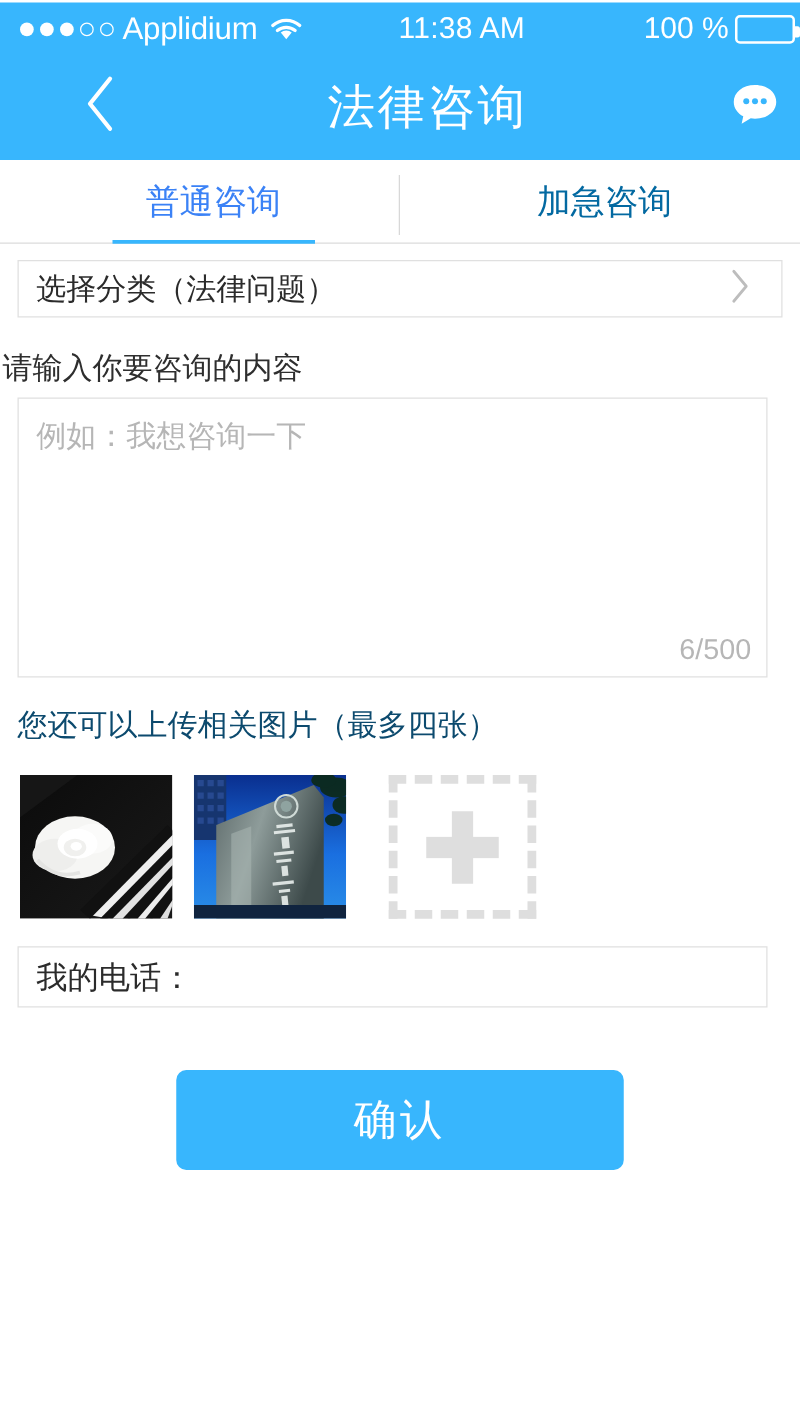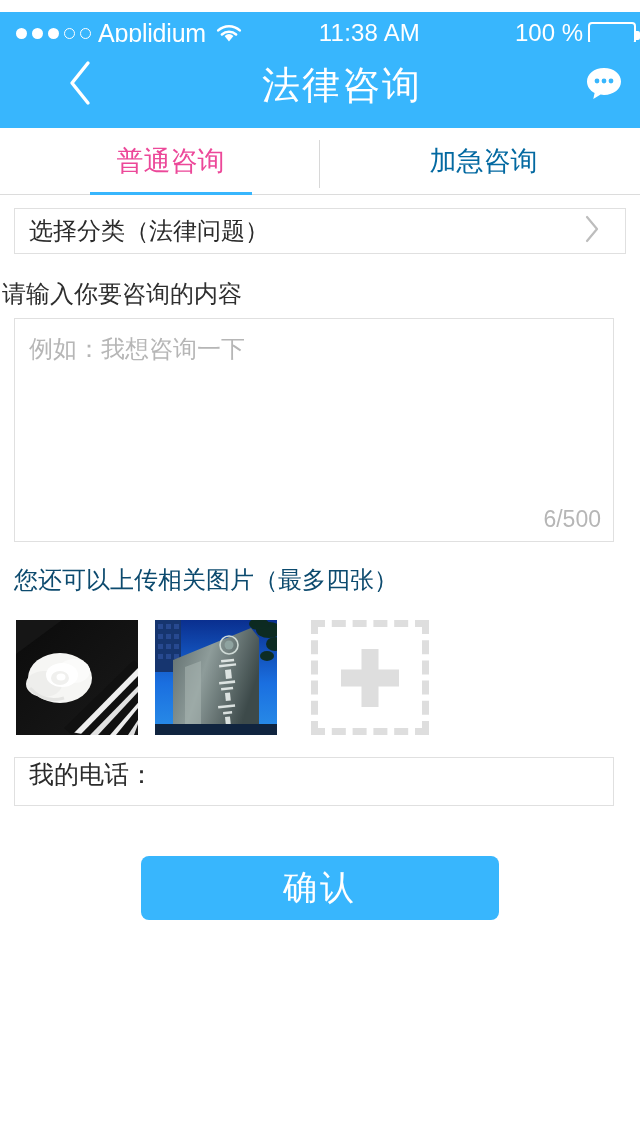--- a/index.html
+++ b/index.html
@@ -6,21 +6,21 @@
   html, body {
     width: 640px; height: 1136px;
     background: #ffffff;
     font-family: "Liberation Sans", "DejaVu Sans", sans-serif;
     overflow: hidden;
   }
   .phone { position: relative; width: 640px; height: 1136px; background:#fff; }
 
   
   .statusbar {
-    position: absolute; top:12px; left:0; width:640px; height:42px;
+    position: absolute; top:2px; left:0; width:640px; height:42px;
     background:#38b6fd; color:#fff;
     display:flex; align-items:center;
   }
   .sb-left { display:flex; align-items:center; gap:7px; padding-left:16px; flex:0 0 auto; }
   .dots { display:flex; align-items:center; gap:5px; }
   .dot { width:11px; height:11px; border-radius:50%; background:#fff; }
   .dot.hollow { background:transparent; border:1.6px solid #fff; }
   .carrier { font-size:25px; letter-spacing:-0.2px; }
   .wifi { width:26px; height:19px; position:relative; margin-left:3px; }
   .wifi svg { display:block; }
@@ -42,21 +42,21 @@
 
   
   .tabbar {
     position:absolute; top:128px; left:0; width:640px; height:67px;
     background:#fff; display:flex; border-bottom:1px solid #dcdcdc;
   }
   .tab {
     flex:1; display:flex; align-items:center; justify-content:center;
     font-size:27px; color:#0369a1; position:relative; cursor:pointer;
   }
-  .tab.active { color:#ec4899;margin-left:14px; }
+  .tab.active { color:#3b82f6;margin-left:14px; }
   .tab.active::after {
     content:""; position:absolute; left:50%; transform:translateX(-50%);
     bottom:-1px; width:162px; height:3px; background:#38b6fd;
   }
   .tab-sep { position:absolute; left:319px; top:12px; width:1px; height:48px; background:#d8d8d8; }
 
   
   .content { position:absolute; top:195px; left:0; width:640px; }
 
   .select-row {
@@ -89,28 +89,28 @@
   .plus-wrap { position:relative; width:58px; height:58px; }
   .plus-wrap::before, .plus-wrap::after {
     content:""; position:absolute; background:#dedede;
   }
   .plus-wrap::before { left:50%; transform:translateX(-50%); top:0; width:17px; height:58px; }
   .plus-wrap::after  { top:50%; transform:translateY(-50%); left:0; height:17px; width:58px; }
 
   .phone-row {
     margin:22px 26px 0 14px; height:49px;
     border:1px solid #e0e0e0; background:#fff;
-    display:flex; padding:0 14px; cursor:text;
+    display:flex; align-items:center; padding:0 14px; cursor:text;
   }
   .phone-row .ph-label { font-size:25px; color:#2b2b2b; }
   .phone-row .ph-value { font-size:25px; color:#2b2b2b; }
 
   .confirm-wrap { display:flex; justify-content:center; margin-top:50px; }
   .confirm-btn {
-    width:358px; height:64px; background:#38b6fd; border:none; border-radius:8px;
+    width:358px; height:80px; background:#38b6fd; border:none; border-radius:8px;
     color:#fff; font-size:34px; letter-spacing:3px; cursor:pointer;
     font-family:"Liberation Sans","DejaVu Sans",sans-serif;
   }
 </style>
 </head>
 <body>
 
 <div class="phone">
 
   <div class="statusbar">

